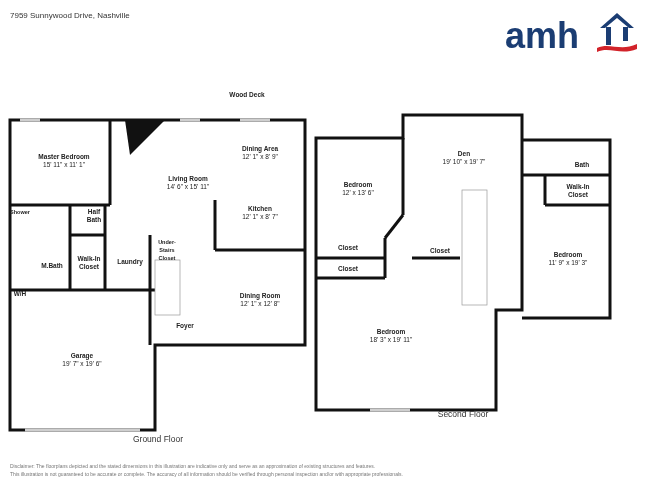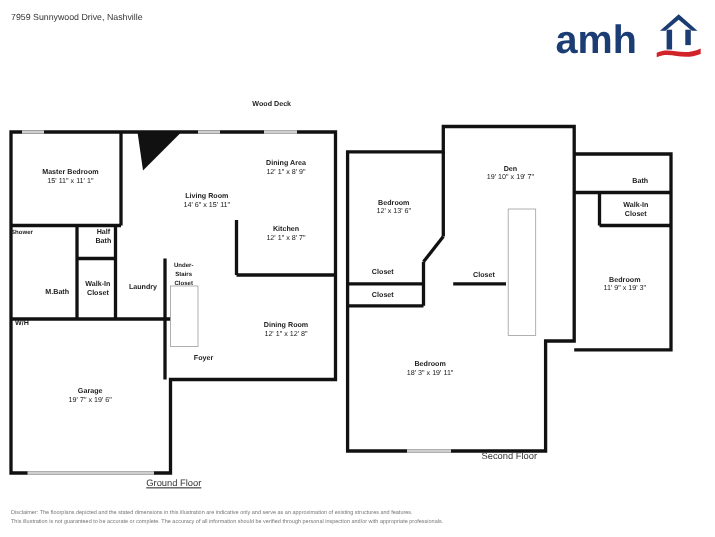--- a/index.html
+++ b/index.html
@@ -116,21 +116,21 @@
     <span class="n">Dining Room</span>
     <span class="d">12' 1" x 12' 8"</span>
   </div>
 <div class="lbl" style="left:185px;top:322px;">
     <span class="n">Foyer</span>
   </div>
 <div class="lbl" style="left:82px;top:352px;">
     <span class="n">Garage</span>
     <span class="d">19' 7" x 19' 6"</span>
   </div>
-<div class="floor-label" style="left:158px;top:434px;text-decoration:underline;">Ground Floor</div>
+<div class="floor-label" style="left:158px;top:434px;">Ground Floor</div>
 
 <div class="lbl" style="left:358px;top:181px;">
     <span class="n">Bedroom</span>
     <span class="d">12' x 13' 6"</span>
   </div>
 <div class="lbl" style="left:464px;top:150px;">
     <span class="n">Den</span>
     <span class="d">19' 10" x 19' 7"</span>
   </div>
 <div class="lbl" style="left:582px;top:161px;">

